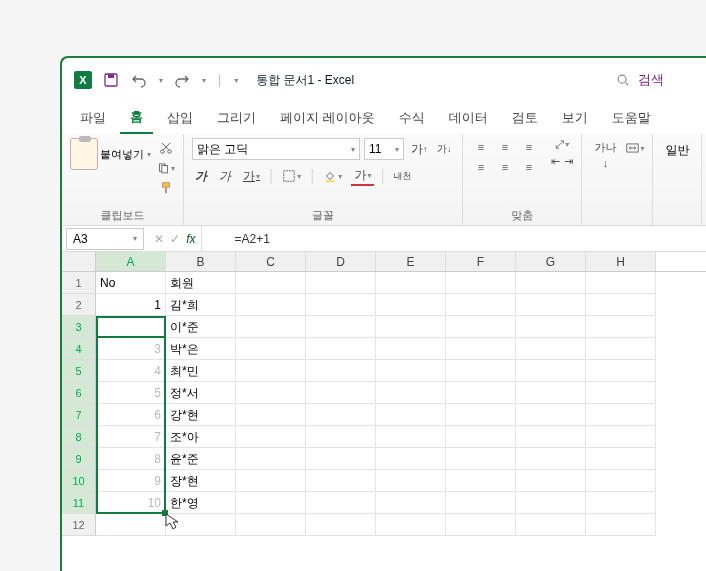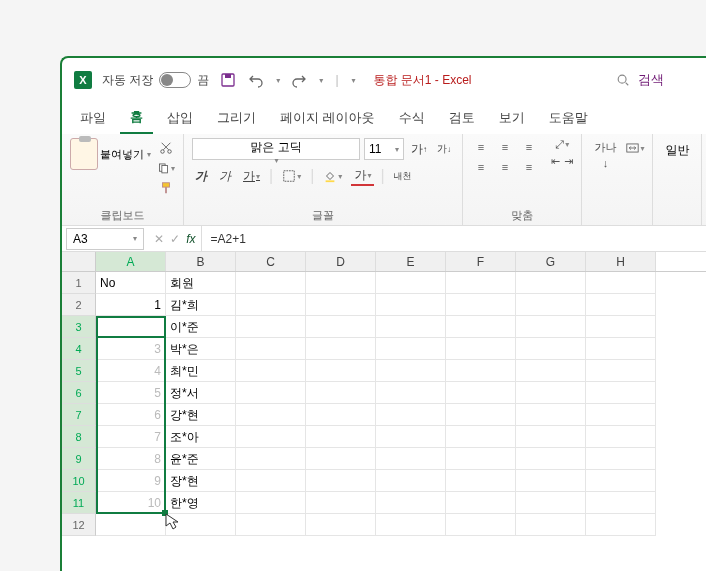--- a/index.html
+++ b/index.html
@@ -8,62 +8,62 @@
 
 
 .titlebar { height: 44px; display: flex; align-items: center; padding: 0 12px; gap: 10px; font-size: 12px; color: #444; }
 .excel-logo { width: 18px; height: 18px; background: #107c41; color: #fff; display: flex; align-items: center; justify-content: center; font-weight: bold; font-size: 11px; border-radius: 2px; }
 .autosave { display: flex; align-items: center; gap: 6px; }
 .toggle { width: 32px; height: 16px; border: 1px solid #888; border-radius: 8px; position: relative; }
 .toggle::after { content: ""; position: absolute; left: 1px; top: 1px; width: 12px; height: 12px; background: #888; border-radius: 50%; }
 .qat-icon { width: 18px; height: 18px; display: flex; align-items: center; justify-content: center; color: #666; cursor: pointer; }
 .qat-icon.purple { color: #7b2d8e; }
 .qat-sep { color: #bbb; margin: 0 2px; }
-.doctitle { margin-left: 8px; color: #b91c1c; font-size: 12px; }
+.doctitle { margin-left: 8px; color: #0f172a; font-size: 12px; }
 .searchbox { margin-left: auto; display: flex; align-items: center; gap: 8px; padding: 4px 12px; color: #701a75; font-size: 13px; min-width: 90px; }
 
 
 .tabs { height: 32px; display: flex; align-items: center; padding: 0 8px; gap: 4px; font-size: 13px; }
 .tab { padding: 6px 10px; color: #444; cursor: pointer; }
 .tab.active { border-bottom: 2px solid #107c41; color: #107c41; font-weight: 600; }
 
 
 .ribbon { height: 92px; border-bottom: 1px solid #ddd; display: flex; background: linear-gradient(#fafafa, #f4f4f4); }
 .group { border-right: 1px solid #ddd; padding: 4px 8px 2px; display: flex; flex-direction: column; justify-content: space-between; }
 .group-label { text-align: center; font-size: 11px; color: #666; padding-top: 2px; }
 .group-body { display: flex; gap: 6px; align-items: flex-start; }
 .clipboard-main { display: flex; align-items: center; gap: 2px; }
 .clipboard-icon { width: 28px; height: 32px; border: 1px solid #caa; background: #fff6e5; border-radius: 3px; position: relative; }
 .clipboard-icon::before { content: ""; position: absolute; top: -3px; left: 8px; width: 12px; height: 6px; background: #bbb; border-radius: 2px; }
 .mini-col { display: flex; flex-direction: column; gap: 4px; padding-top: 2px; }
 .mini-btn { width: 18px; height: 16px; display: flex; align-items: center; justify-content: center; font-size: 11px; color: #555; cursor: pointer; }
 
 .font-row { display: flex; gap: 4px; align-items: center; }
-.font-select { width: 168px; height: 22px; border: 1px solid #ccc; font-size: 12px; padding: 0 4px; background: #fff; display: flex; align-items: center; justify-content: space-between; flex-direction: column; }
+.font-select { width: 168px; height: 22px; border: 1px solid #ccc; font-size: 12px; padding: 0 4px; background: #fff; display: flex; align-items: center; justify-content: space-between; }
 .font-size { width: 40px; height: 22px; border: 1px solid #ccc; font-size: 12px; padding: 0 4px; background: #fff; display: flex; align-items: center; justify-content: space-between; }
 .font-row2 { display: flex; gap: 6px; margin-top: 6px; align-items: center; }
 .fmt-btn { min-width: 16px; height: 20px; display: flex; align-items: center; justify-content: center; font-size: 12px; color: #444; cursor: pointer; padding: 0 3px; }
 .fmt-btn.bold { font-weight: bold; font-style: italic; }
 .fmt-btn.italic { font-style: italic; }
 .fmt-btn.underline { text-decoration: underline; }
 .color-strip { border-bottom: 2px solid; }
 .dd { font-size: 8px; color: #888; margin-left: 1px; }
 
 .align-grid { display: grid; grid-template-columns: repeat(3, 20px); grid-auto-rows: 18px; gap: 2px 4px; }
 .align-cell { display: flex; align-items: center; justify-content: center; font-size: 11px; color: #555; cursor: pointer; }
 .align-extra { display: flex; flex-direction: column; gap: 4px; margin-left: 6px; }
 
 .sort-btn { display: flex; flex-direction: column; align-items: center; gap: 2px; font-size: 11px; color: #555; padding: 2px 4px; }
 
 
 .fbar { height: 26px; display: flex; align-items: center; border-bottom: 1px solid #ddd; background: #fff; }
 .namebox { width: 78px; height: 22px; margin: 0 4px; border: 1px solid #ccc; display: flex; align-items: center; justify-content: space-between; padding: 4px 6px; font-size: 12px; }
 .fbar-btns { display: flex; gap: 6px; padding: 0 6px; color: #aaa; font-size: 12px; border-right: 1px solid #ddd; height: 100%; align-items: center; }
 .fbar-btns .fx { font-style: italic; color: #14532d; }
-.formula-input { flex: 1; padding: 0 8px; font-size: 12px; color: #333; }
+.formula-input { flex: 1; padding: 0 8px; font-size: 12px; color: #333; margin-left: 24px; }
 
 
 .sheet { position: relative; background: #fff; }
 .colheads { display: flex; height: 20px; border-bottom: 1px solid #ccc; }
 .corner { width: 34px; border-right: 1px solid #ccc; background: #f0f0f0; }
 .colhead { width: 70px; border-right: 1px solid #ddd; background: #f0f0f0; text-align: center; font-size: 12px; color: #444; line-height: 20px; }
 .row { display: flex; height: 22px; }
 .rowhead { width: 34px; border-right: 1px solid #ccc; border-bottom: 1px solid #ddd; background: #f0f0f0; text-align: center; font-size: 11px; color: #666; line-height: 22px; }
 .cell { width: 70px; border-right: 1px solid #e5e5e5; border-bottom: 1px solid #e5e5e5; font-size: 12px; padding: 0 4px; line-height: 22px; overflow: hidden; white-space: nowrap; }
 .cell.num { text-align: right; }
@@ -77,25 +77,20 @@
 
 svg { display: block; }
 </style>
 </head>
 <body>
 
 <div class="window">
 
   <div class="titlebar">
     <div class="excel-logo">X</div>
-    <div class="autosave">
-      <span>자동 저장</span>
-      <span class="toggle"></span>
-      <span>끔</span>
-    </div>
     <span class="qat-icon purple">
       <svg width="16" height="16" viewBox="0 0 16 16">
           <rect x="2" y="2" width="12" height="12" rx="1" fill="none" stroke="#7b2d8e" stroke-width="1.3"></rect>
           <rect x="5" y="2" width="6" height="4" fill="#7b2d8e"></rect>
         </svg>
     </span>
     <span class="qat-icon">
       <svg width="16" height="16" viewBox="0 0 16 16">
           <path d="M5 4 L2 7 L5 10 M2 7 H10 A4 4 0 0 1 10 15" fill="none" stroke="#666" stroke-width="1.3"></path>
         </svg>
@@ -119,20 +114,21 @@
     </div>
   </div>
 
   <div class="tabs">
     <div class="tab">파일</div>
     <div class="tab active">홈</div>
     <div class="tab">삽입</div>
     <div class="tab">그리기</div>
     <div class="tab">페이지 레이아웃</div>
     <div class="tab">수식</div>
+    <div class="tab">데이터</div>
     <div class="tab">검토</div>
     <div class="tab">보기</div>
     <div class="tab">도움말</div>
   </div>
 
   <div class="ribbon">
     <div class="group">
       <div class="group-body">
         <div class="clipboard-main">
           <div class="clipboard-icon"></div>

